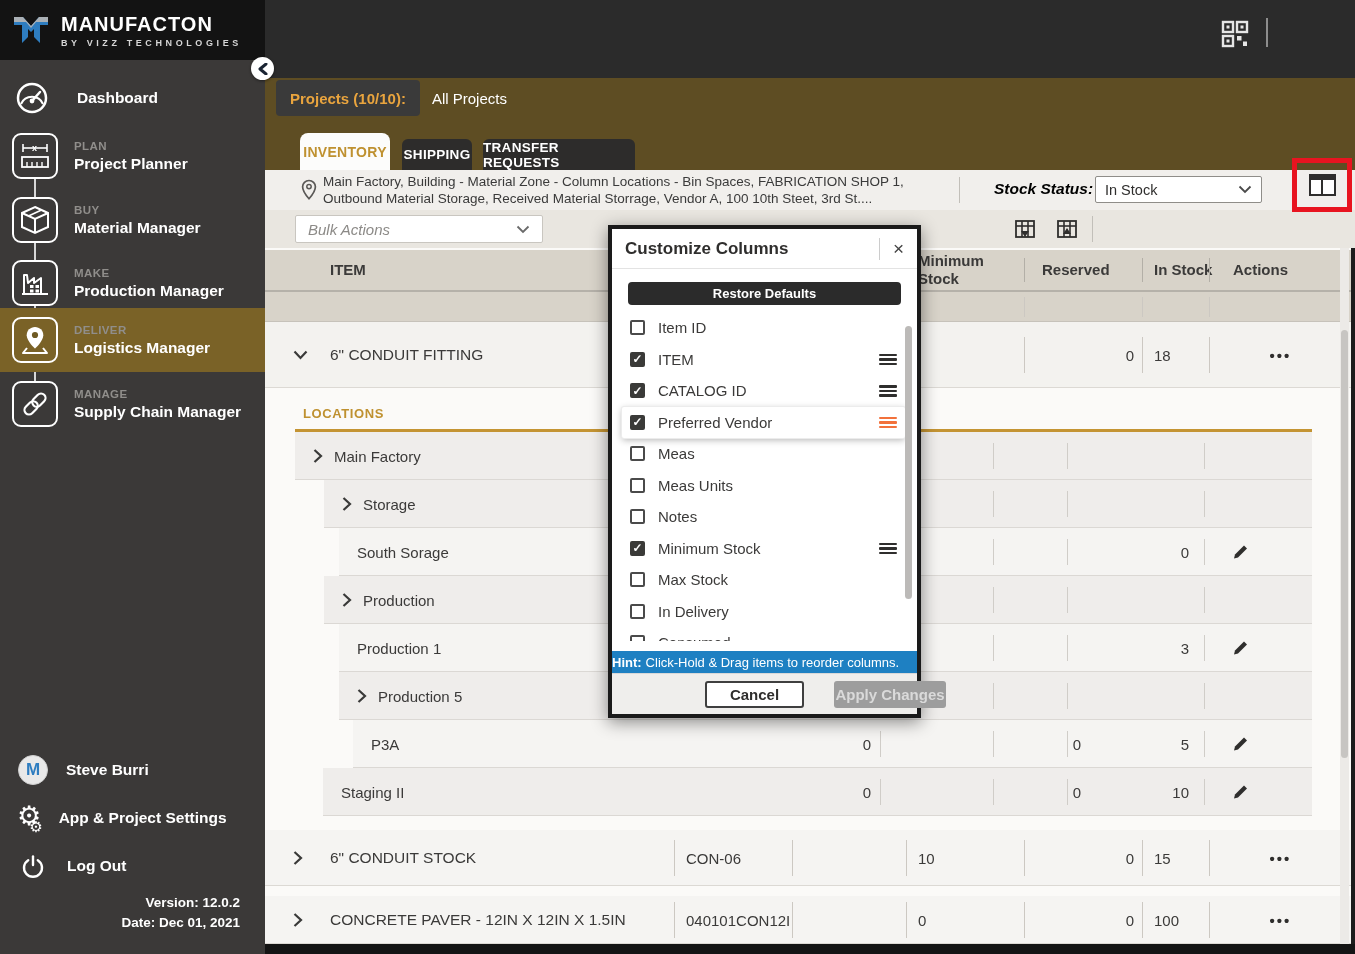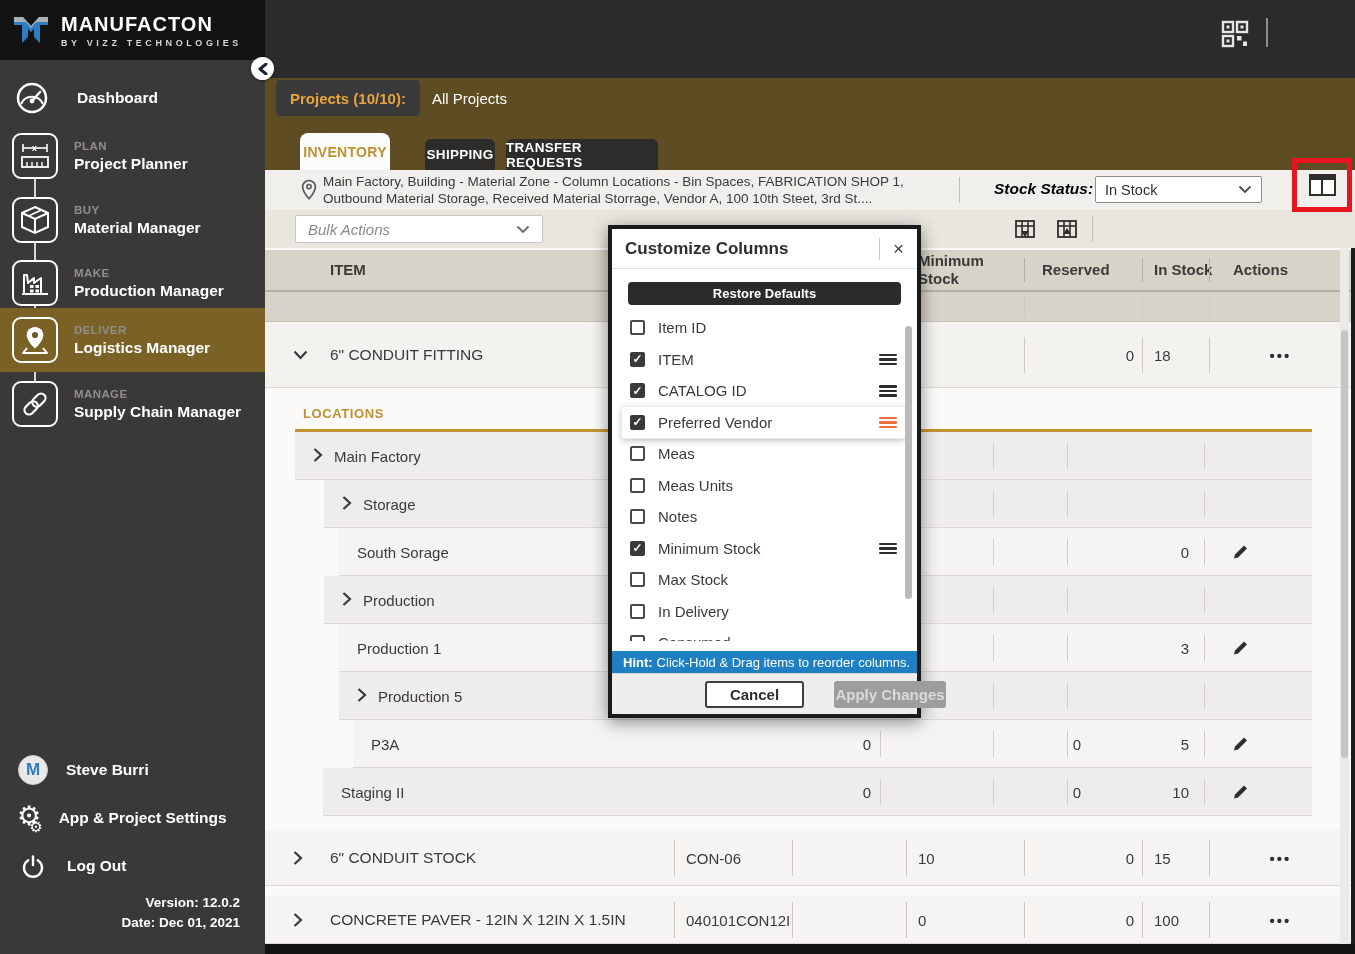--- a/index.html
+++ b/index.html
@@ -43,21 +43,21 @@
   .topbar-divider { position:absolute; left:1001px; top:18px; width:2px; height:29px; background:#8d8d8d; }
 
   .olive-band { position:absolute; top:78px; left:0; right:0; height:92px; background:#5e4d23; }
   .projects-row { position:absolute; top:2px; left:11px; height:36px; display:flex; align-items:center; }
   .projects-chip { background:#3a3a3a; border-radius:4px; height:36px; display:flex; align-items:center; padding:0 14px; }
   .projects-chip-label { color:#e9a43e; font-weight:bold; font-size:15px; }
   .projects-value { color:#fff; font-size:15px; margin-left:12px; }
   .tab { position:absolute; display:flex; align-items:center; justify-content:center; font-weight:bold; cursor:pointer; }
   .tab-active { left:35px; bottom:0; width:90px; height:37px; background:#fcfcfb; border-radius:8px 8px 0 0;
                 color:#bf9130; font-size:14px; letter-spacing:.3px; }
-  .tab-dark { bottom:0; height:31px; background:#2d2c2b; border-radius:6px 6px 0 0; color:#fff; font-size:13.5px; letter-spacing:.3px;margin-left:23px; }
+  .tab-dark { bottom:0; height:31px; background:#2d2c2b; border-radius:6px 6px 0 0; color:#fff; font-size:13.5px; letter-spacing:.3px; }
   .tab-shipping { left:137px; width:70px; }
   .tab-transfer { left:218px; width:152px; }
 
   .locationbar { position:absolute; top:170px; left:0; right:0; height:40px; background:#f1efec; }
   .pin-icon { position:absolute; left:36px; top:9px; }
   .location-text { position:absolute; left:58px; top:4px; font-size:13.5px; color:#3a3a3a; line-height:16.5px; }
   .loc-divider { position:absolute; left:694px; top:7px; width:1px; height:26px; background:#c2bfb9; }
   .stock-label { position:absolute; left:729px; top:10px; font-style:italic; font-weight:bold; font-size:15.5px; color:#000000; }
   .stock-select { position:absolute; left:830px; top:6px; width:167px; height:27px; background:#fff; border:1px solid #8f8d89;
                   border-radius:2px; display:flex; align-items:center; padding:0 9px; font-size:14.5px; color:#2f2e2d; cursor:pointer; }
@@ -98,21 +98,21 @@
   .c-reserved { left:759px; width:110px; text-align:right; }
   .c-instock { left:889px; }
   .c-actions { left:944px; width:143px; text-align:center; letter-spacing:2px; font-weight:bold; color:#2f2e2d; cursor:pointer; }
 
   .loc-header { position:absolute; top:400px; left:0; width:1087px; height:32px; background:#fbfaf8; }
   .loc-title { position:absolute; left:38px; top:6px; color:#bf9130; font-weight:bold; font-size:13px; letter-spacing:.6px; }
   .loc-underline { position:absolute; top:429px; left:30px; width:1017px; height:3px; background:#c49433; }
 
   .lrow { position:absolute; height:48px; border-bottom:1px solid #dbd8d4; }
   .lrow.parent { background:#efedeb; } .lrow.leaf { background:#f5f4f2; }
-  .lrow .lname { position:absolute; left:18px; top:50%; transform:translateY(-50%); display:flex; gap:11px; font-size:15px; }
+  .lrow .lname { position:absolute; left:18px; top:50%; transform:translateY(-50%); display:flex; align-items:center; gap:11px; font-size:15px; }
   .lrow .lcell { position:absolute; top:50%; transform:translateY(-50%); font-size:15px; }
   .lrow .ldiv { position:absolute; top:11px; width:1px; height:26px; background:#d0cdc8; }
   .la { right:441px; width:76px; text-align:right; }
   .lb { right:231px; }
   .lc { right:123px; }
   .lpencil { position:absolute; right:63px; top:50%; transform:translateY(-50%); cursor:pointer; }
 
   .right-strip { position:absolute; left:1086px; top:248px; width:4px; height:706px; background:#1c1c1c; }
   .vscroll-track { position:absolute; left:1075px; top:248px; width:9px; height:700px; background:#eceae7; }
   .vscroll-thumb { position:absolute; left:1076px; top:330px; width:7px; height:428px; background:#c7c5c2; border-radius:4px; cursor:pointer; }
@@ -132,21 +132,21 @@
   .mitem.highlight { box-shadow:0 0 0 1px #ececec, 0 2px 7px rgba(0,0,0,.3); border-radius:2px; background:#fff; }
   .cbox { width:15px; height:15px; border:2px solid #4a4a4a; border-radius:2px; background:#fff; flex:0 0 auto;
           display:flex; align-items:center; justify-content:center; }
   .cbox.checked { background:#3a3a38; border-color:#3a3a38; color:#fff; font-size:12px; font-weight:bold; }
   .mlabel { margin-left:13px; font-size:15px; color:#3b3a39; }
   .handle { margin-left:auto; width:18px; display:flex; flex-direction:column; gap:2px; cursor:grab; }
   .handle span { height:2.5px; background:#2f2e2d; border-radius:1px; }
   .handle.orange span { background:#f2713b; }
   .modal-scroll { position:absolute; right:5px; top:97px; width:7px; height:273px; background:#bcbab8; border-radius:4px; }
   .hint-bar { position:absolute; left:0; right:0; bottom:41px; height:22px; background:#1e80c2; color:#fff;
-              font-size:13px; display:flex; align-items:center; padding-left:11px; }
+              font-size:13px; display:flex; align-items:center; }
   .hint-bar b { margin-right:4px; }
   .modal-footer { position:absolute; left:0; right:0; bottom:0; height:41px; background:#efeeec; border-top:1px solid #d8d8d8; }
   .btn-cancel { position:absolute; left:93px; top:7px; width:99px; height:27px; background:#fff; border:2px solid #3f3f3f;
                 border-radius:3px; font-weight:bold; font-size:15px; color:#2f2e2d; cursor:pointer; font-family:inherit; }
   .btn-apply { position:absolute; left:222px; top:7px; width:112px; height:27px; background:#9d9d9d; border:none;
                border-radius:3px; font-weight:bold; font-size:15px; color:#dadada; font-family:inherit; }
 </style>
 </head>
 <body>
 

